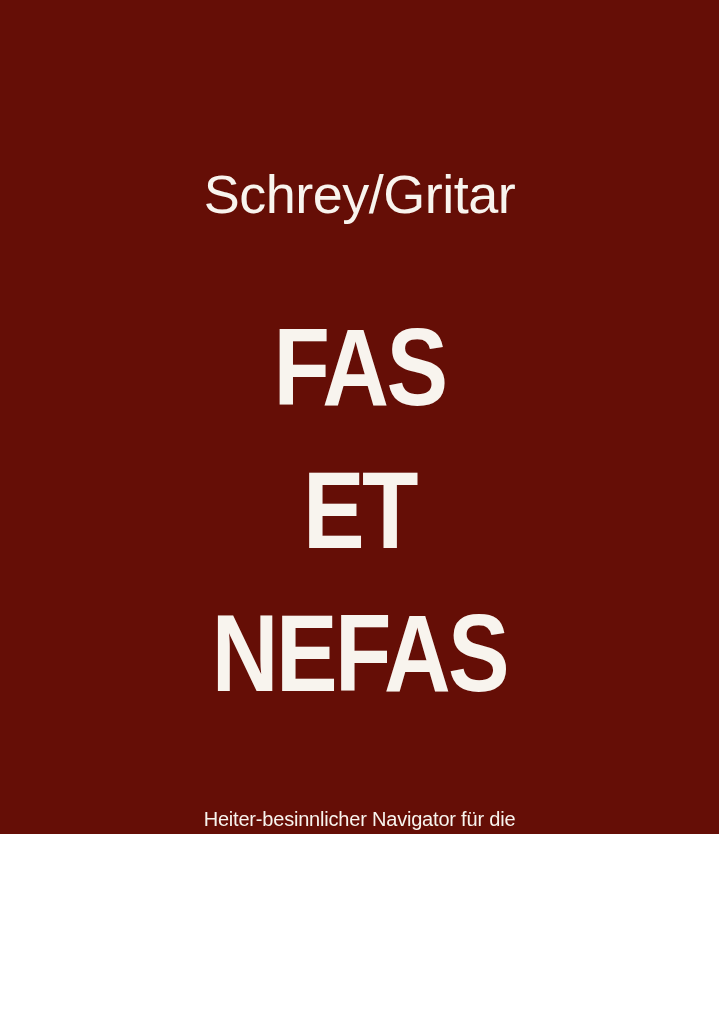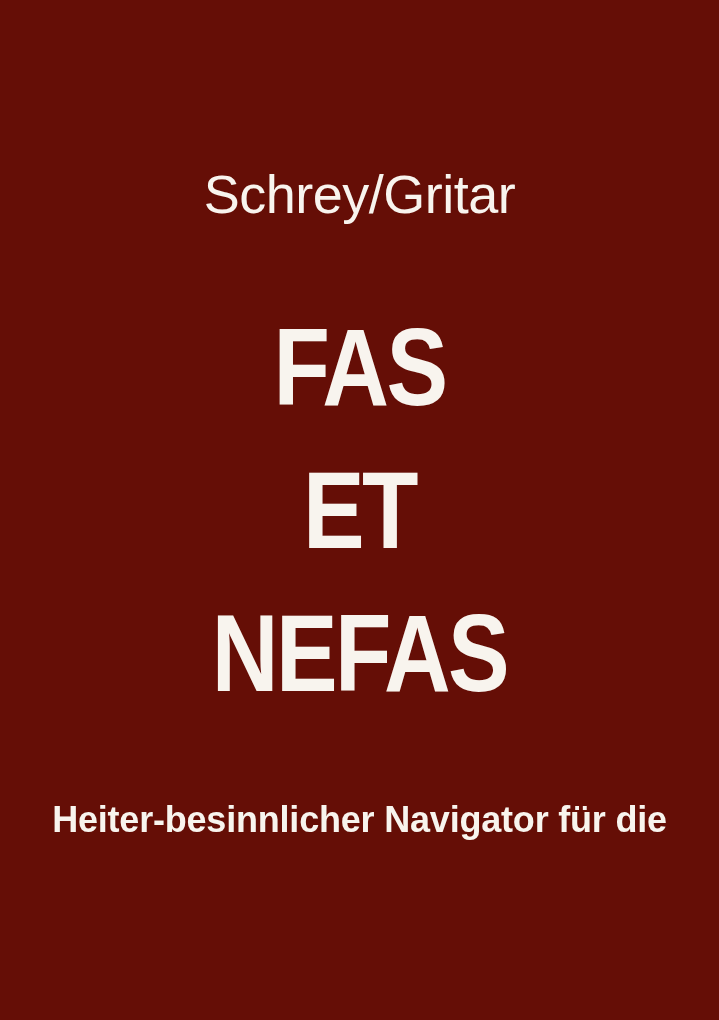--- a/index.html
+++ b/index.html
@@ -2,21 +2,21 @@
 <html><head>
 <meta charset="utf-8">
 <style>
   html, body {
     margin: 0;
     padding: 0;
   }
   .cover {
     position: relative;
     width: 719px;
-    height: 1020px;
+    height: 834px;
     overflow: hidden;
     font-family: "Liberation Sans", sans-serif;
     text-align: center;
   }
   .author {
     position: absolute;
     top: 163px;
     left: 0;
     width: 100%;
     font-size: 54px;
@@ -37,22 +37,22 @@
     transform-origin: 50% 50%;
   }
   .title-line {
     display: block;
   }
   .subtitle-block {
     position: absolute;
     top: 798px;
     left: 0;
     width: 100%;
-    font-size: 36px;
-    font-weight: 700;
+    font-size: 20px;
+    font-weight: 400;
     line-height: 43px;
     letter-spacing: -0.2px;
   }
   .subtitle-line {
     display: block;
   }
 </style>
 </head>
 <body>
 

